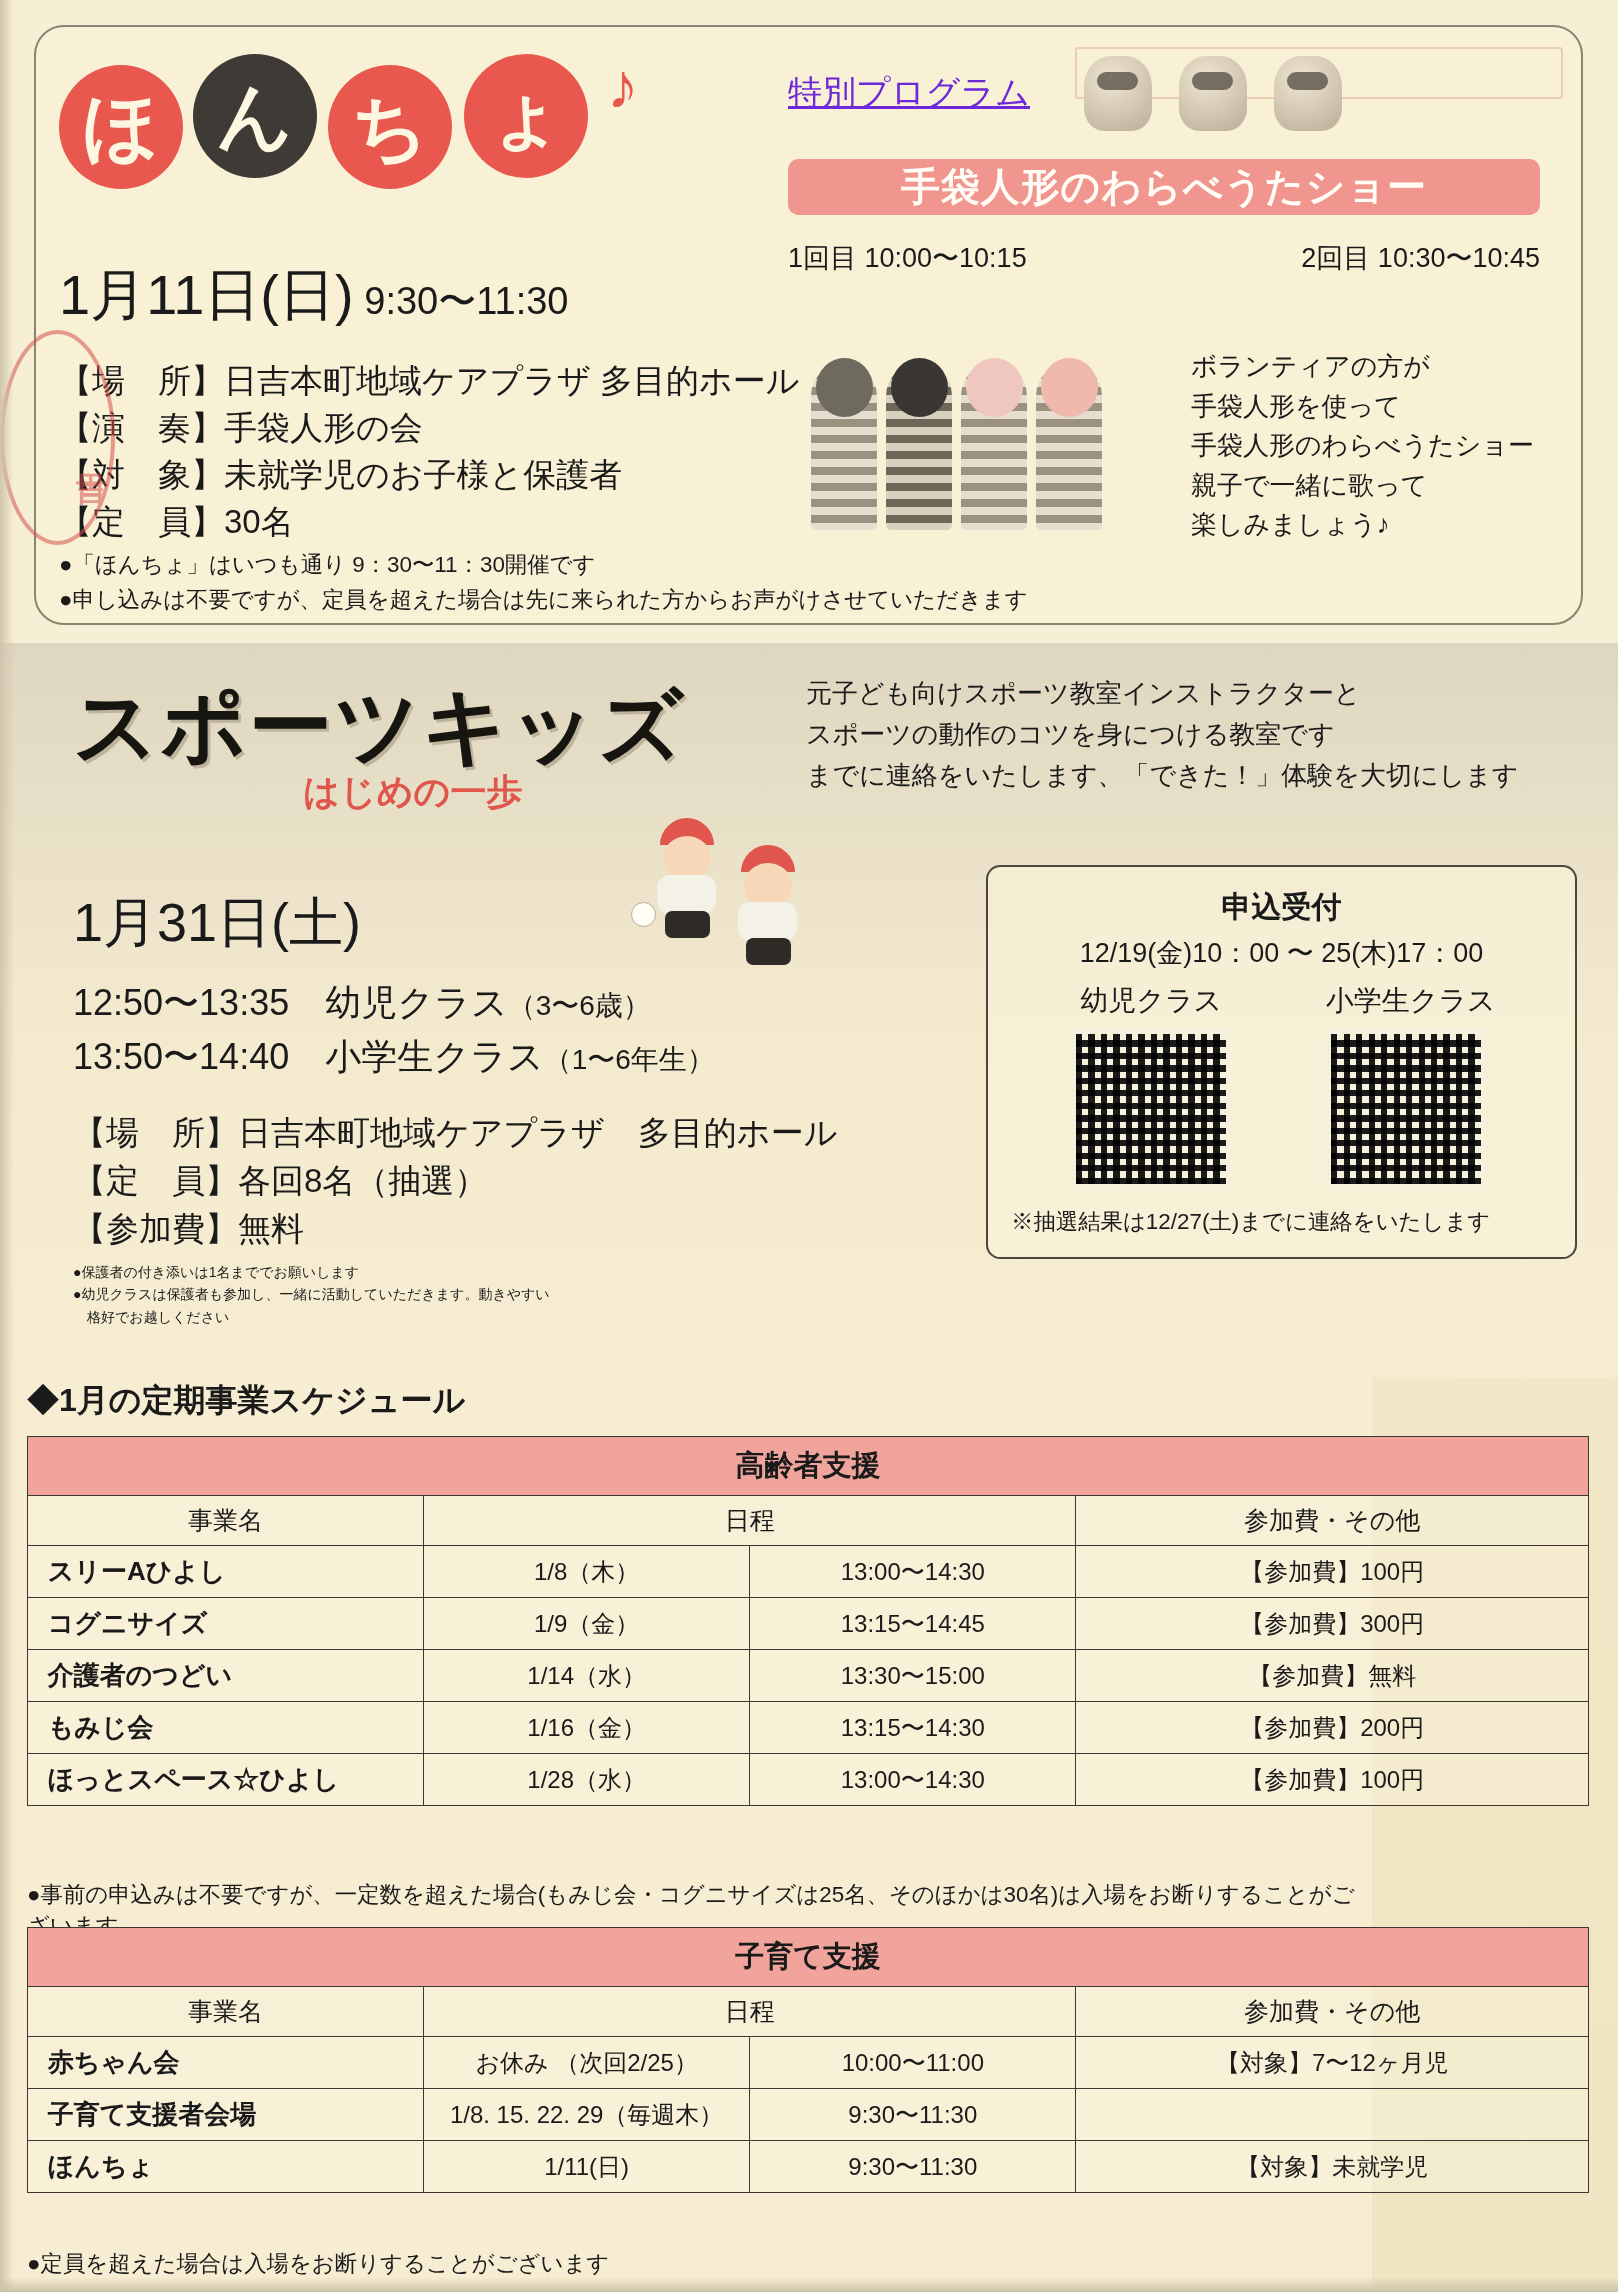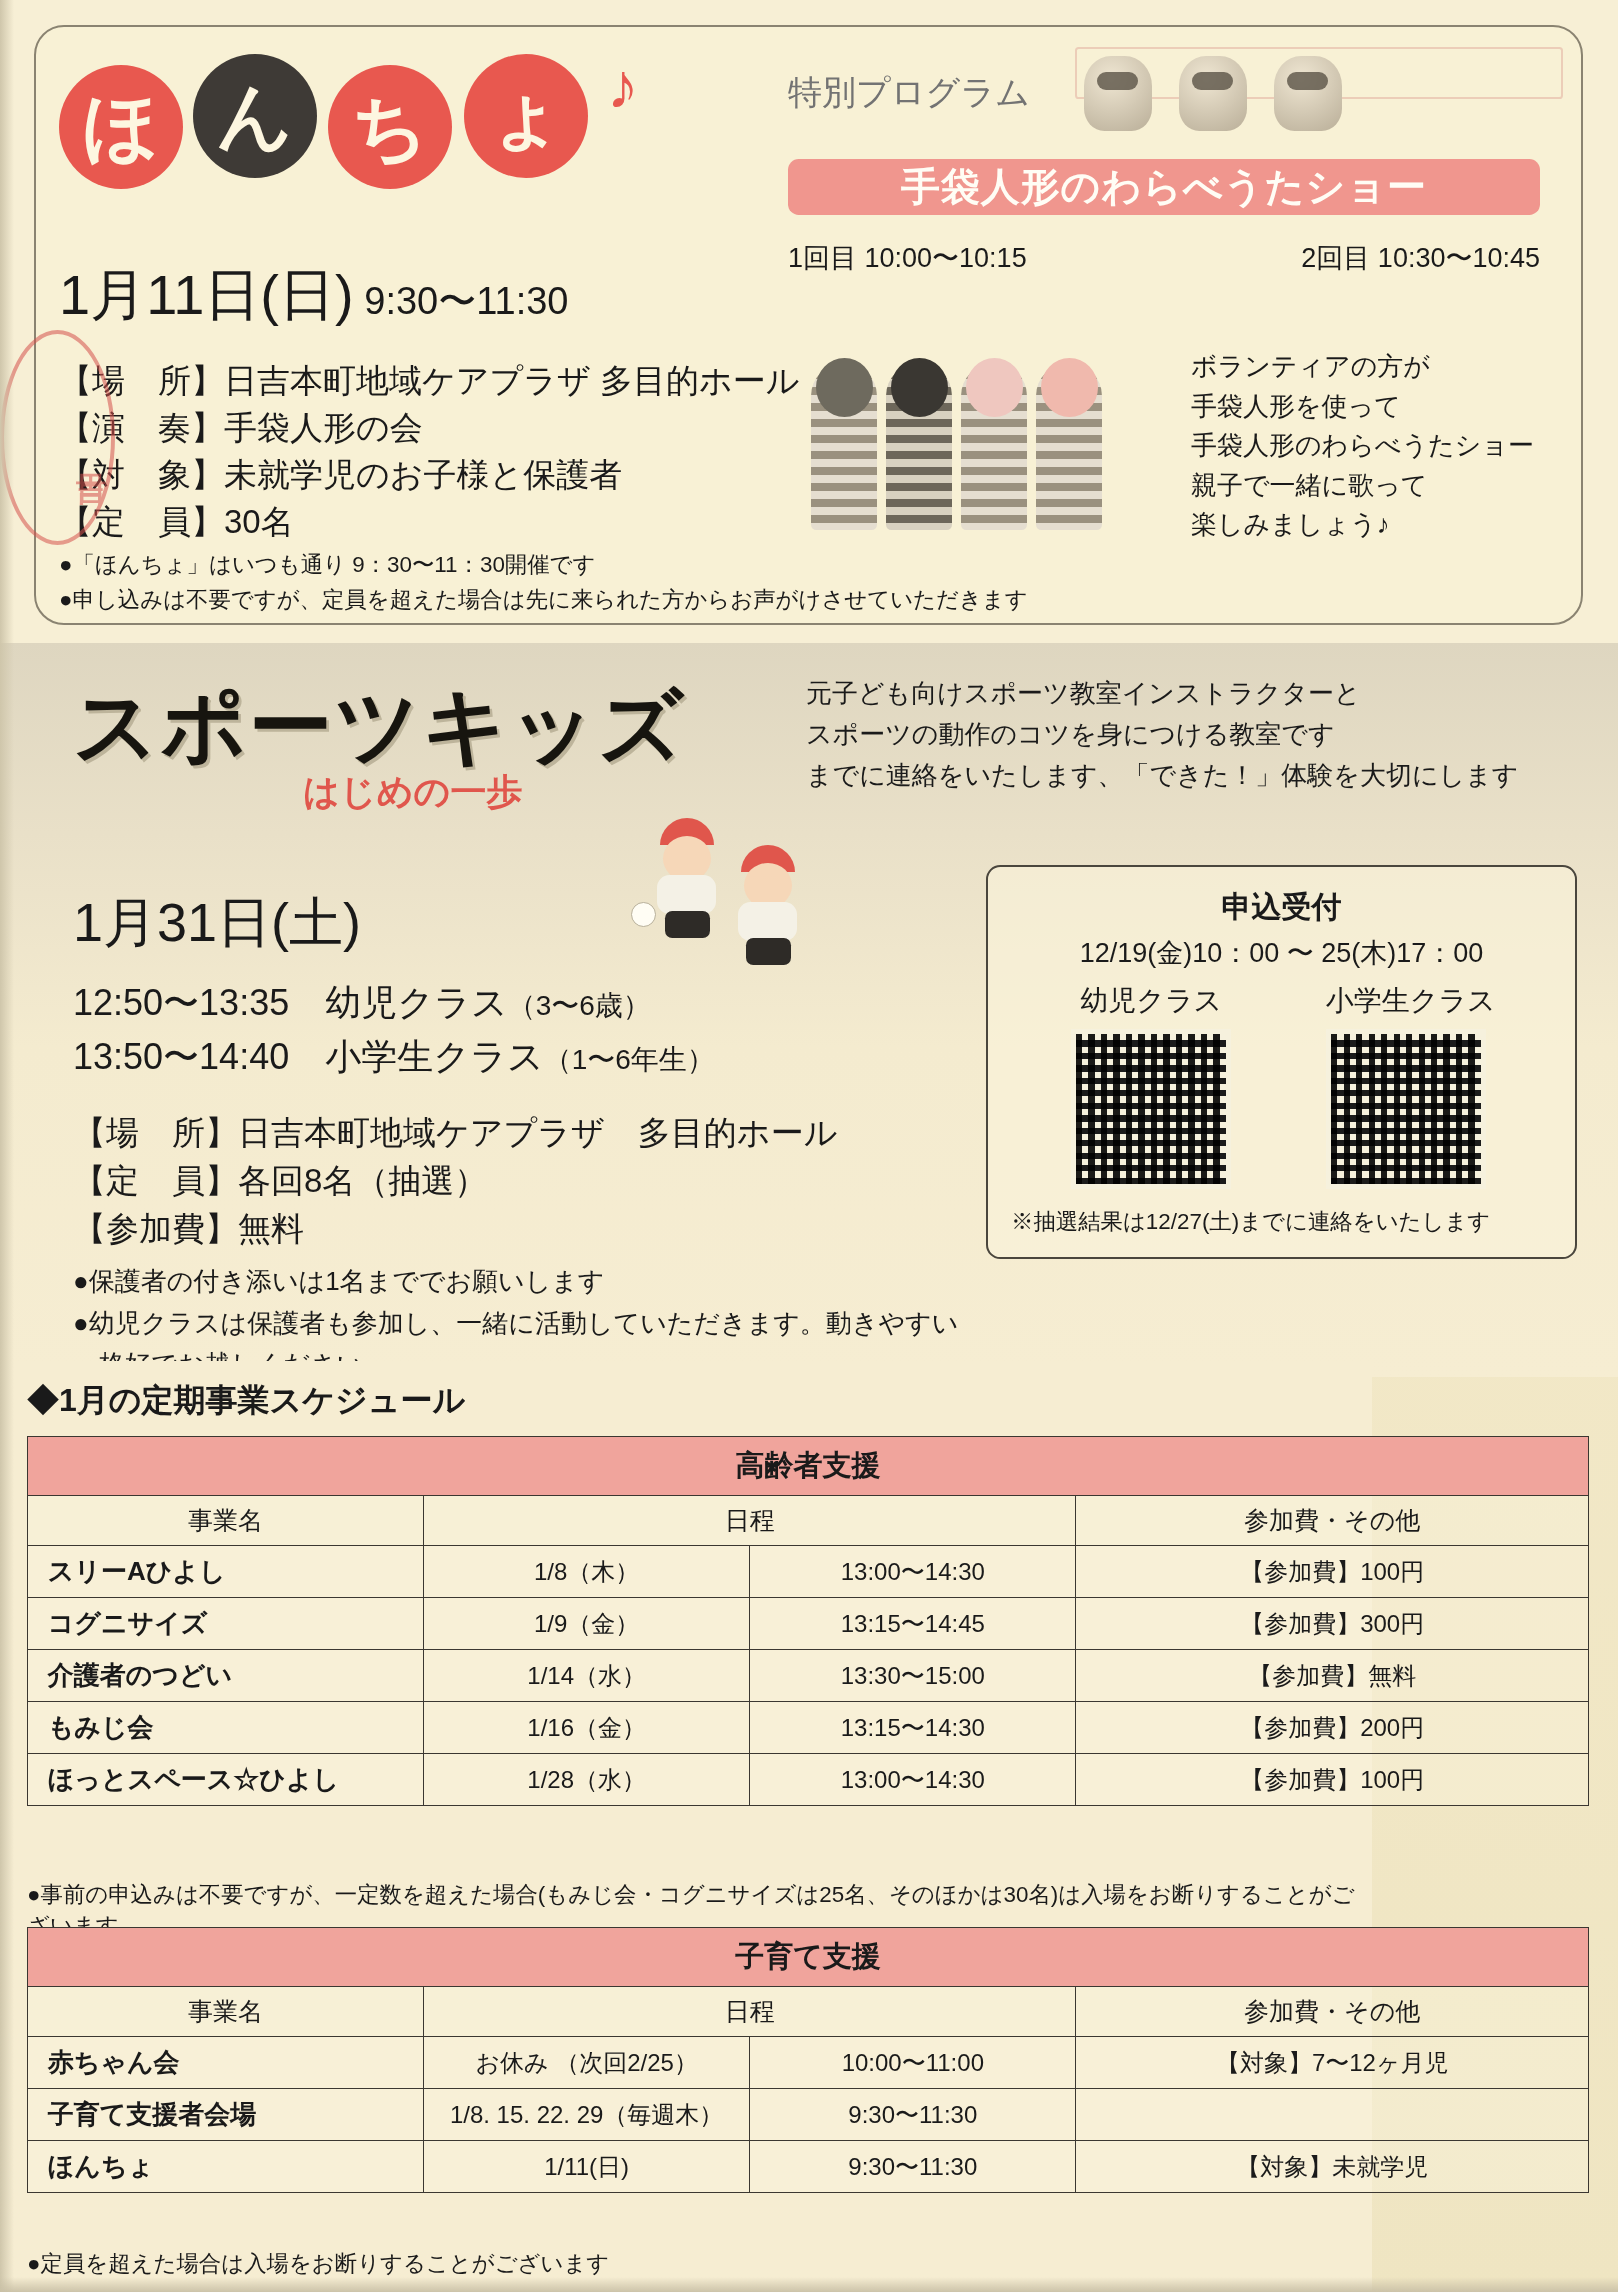--- a/index.html
+++ b/index.html
@@ -67,21 +67,22 @@
     left: 548px; top: 0px;
     font-size: 64px;
     color: #e8584f;
     font-weight: bold;
   }
 
   .sp-prog-label {
     position: absolute;
     left: 788px; top: 70px;
     font-size: 34px;
-    color: #737373;
+    color: #6d28d9;
+    text-decoration: underline;
   }
   .sp-prog-title {
     position: absolute;
     left: 788px; top: 159px;
     width: 752px; height: 56px;
     background: #f0968e;
     border-radius: 10.7px;
     color: #fffdf5;
     font-size: 39px;
     font-weight: bold;
@@ -229,21 +230,21 @@
   .sk-class .age { font-size: 28px; }
   .sk-info {
     position: absolute;
     left: 73px; top: 466px;
     font-size: 33px;
     line-height: 1.45;
   }
   .sk-bullets {
     position: absolute;
     left: 73px; top: 618px;
-    font-size: 26px;
+    font-size: 14px;
     line-height: 1.6;
   }
 
   .kids-art {
     position: absolute;
     left: 627px; top: 159px;
     width: 296px; height: 170px;
   }
   .kid {
     position: absolute;

